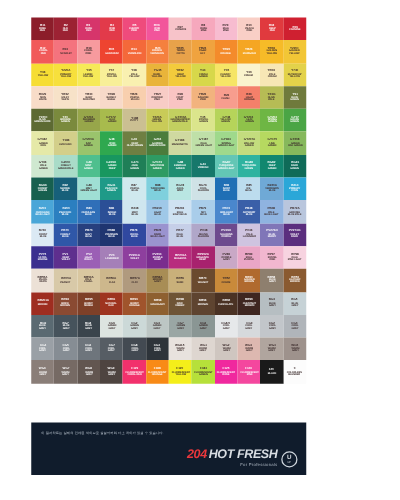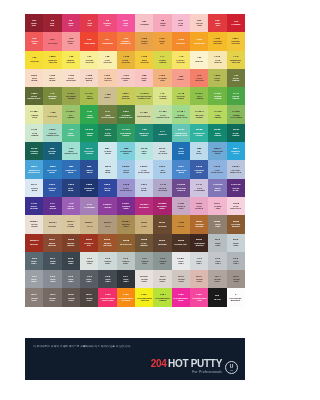--- a/index.html
+++ b/index.html
@@ -58,21 +58,21 @@
     position:absolute;left:8px;top:6px;
     font-size:2.6px;color:#c2ccd6;
     letter-spacing:0.1px;
     white-space:nowrap;
   }
   #brand{
     position:absolute;right:7px;bottom:6px;
     display:flex;align-items:flex-end;gap:3px;
   }
   #brandtext{display:flex;flex-direction:column;align-items:flex-end;}
-  #bline{display:flex;align-items:flex-end;gap:1.5px;}
+  #bline{display:flex;align-items:flex-end;gap:1.5px;font-style:italic;}
   #num{font-size:10px;font-weight:bold;color:#e8373c;letter-spacing:-0.3px;}
   #hot{font-size:10px;font-weight:bold;color:#d8dde2;letter-spacing:-0.3px;}
   #prof{font-size:3.4px;color:#aab4bf;margin-top:1px;letter-spacing:0.2px;}
   #logo{
     width:11px;height:11px;border-radius:50%;
     border:0.8px solid #cfd6dd;
     display:flex;flex-direction:column;
     align-items:center;justify-content:center;
     color:#d8dde2;
   }
@@ -1018,21 +1018,21 @@
 BLENDER</div>
       </div>
     </div>
 
   <div id="footer">
     <div id="kr">이 컬러차트는 실제의 인쇄된 색이므로 실물마커와 다소 차이가 있을 수 있습니다.</div>
     <div id="brand">
       <div id="brandtext">
         <div id="bline">
           <span id="num">204</span>
-          <span id="hot">HOT PUTTY</span>
+          <span id="hot">HOT FRESH</span>
         </div>
         <div id="prof">For Professionals</div>
       </div>
       <div id="logo">
         <span class="u">U</span>
         <span class="s">MP</span>
       </div>
     </div>
   </div>
 

